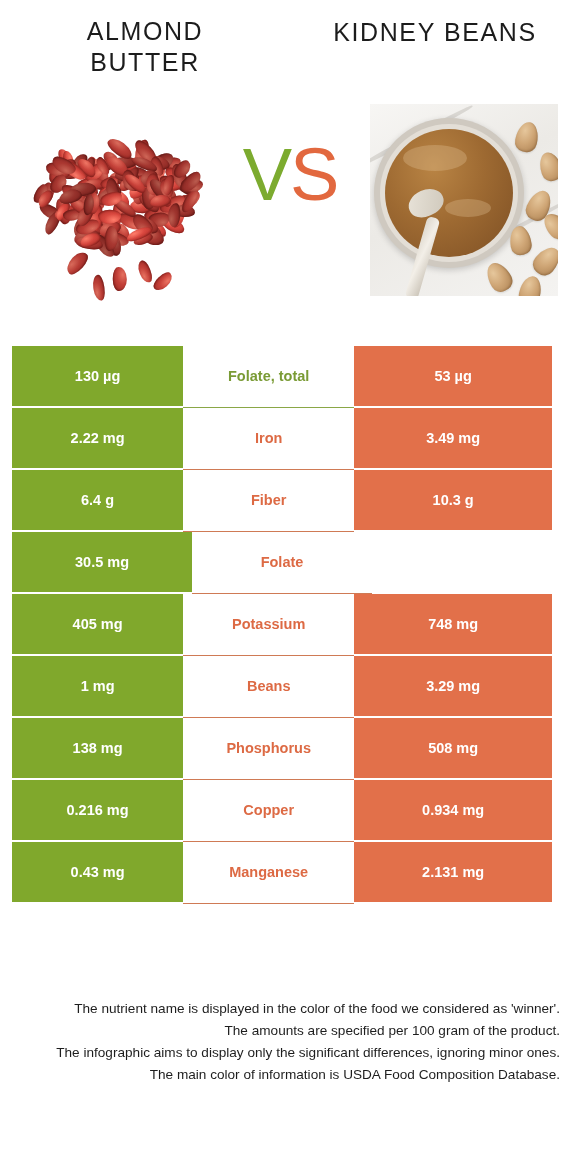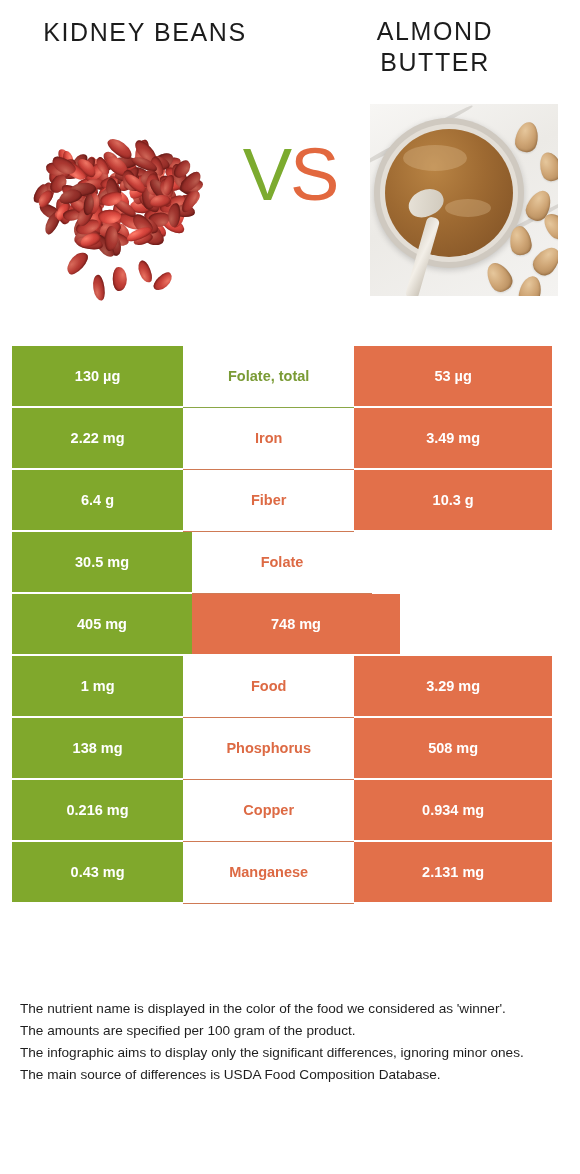--- a/index.html
+++ b/index.html
@@ -195,37 +195,37 @@
   }
   .cell-mid.win-left::after  { background: #8aa746; }
   .cell-mid.win-right::after { background: #cf7a55; }
 
   
   .footer {
     position: absolute;
     left: 20px;
     top: 998px;
     width: 540px;
-    text-align: left;
+    text-align: right;
     font-size: 13.6px;
     line-height: 22px;
     color: #1e1e1e;
     font-weight: 400;
   }
   .footer p { margin: 0; }
 </style>
 </head>
 <body>
 
 <div class="header">
   <div class="header-cell">
+    <div class="food-title">Almond butter</div>
+  </div>
+  <div class="header-cell">
     <div class="food-title">Kidney Beans</div>
-  </div>
-  <div class="header-cell">
-    <div class="food-title">Almond butter</div>
   </div>
 </div>
 
 <div class="hero">
 
   <div class="hero-img hero-left">
     <div class="beans-wrap" id="beans-layer">
         <div class="bean" style="left: 15.8748px; top: 106.122px; width: 26.107px; height: 12.1205px; transform: rotate(210.458deg); filter: brightness(0.857307);"></div>
         <div class="bean" style="left: 80.4286px; top: 54.0787px; width: 19.2353px; height: 11.8741px; transform: rotate(52.9544deg); filter: brightness(1.03691);"></div>
         <div class="bean" style="left: 58.2557px; top: 62.706px; width: 24.1244px; height: 11.9145px; transform: rotate(93.8562deg); filter: brightness(1.18014);"></div>
@@ -428,25 +428,26 @@
       <div class="cell cell-left">6.4 g</div>
       <div class="cell cell-mid win-right">Fiber</div>
       <div class="cell cell-right">10.3 g</div>
     </div>
     <div class="row">
       <div class="cell cell-left">30.5 mg</div>
       <div class="cell cell-mid win-right">Folate</div>
     </div>
     <div class="row">
       <div class="cell cell-left">405 mg</div>
+      <div class="cell cell-mid win-right">Potassium</div>
       <div class="cell cell-right">748 mg</div>
     </div>
     <div class="row">
       <div class="cell cell-left">1 mg</div>
-      <div class="cell cell-mid win-right">Food</div>
+      <div class="cell cell-mid win-right">Beans</div>
       <div class="cell cell-right">3.29 mg</div>
     </div>
     <div class="row">
       <div class="cell cell-left">138 mg</div>
       <div class="cell cell-mid win-right">Phosphorus</div>
       <div class="cell cell-right">508 mg</div>
     </div>
     <div class="row">
       <div class="cell cell-left">0.216 mg</div>
       <div class="cell cell-mid win-right">Copper</div>
@@ -456,14 +457,14 @@
       <div class="cell cell-left">0.43 mg</div>
       <div class="cell cell-mid win-right">Manganese</div>
       <div class="cell cell-right">2.131 mg</div>
     </div>
   </div>
 
 <div class="footer">
   <p>The nutrient name is displayed in the color of the food we considered as 'winner'.</p>
   <p>The amounts are specified per 100 gram of the product.</p>
   <p>The infographic aims to display only the significant differences, ignoring minor ones.</p>
-  <p>The main source of differences is USDA Food Composition Database.</p>
+  <p>The main color of information is USDA Food Composition Database.</p>
 </div>
 
 </body></html>

